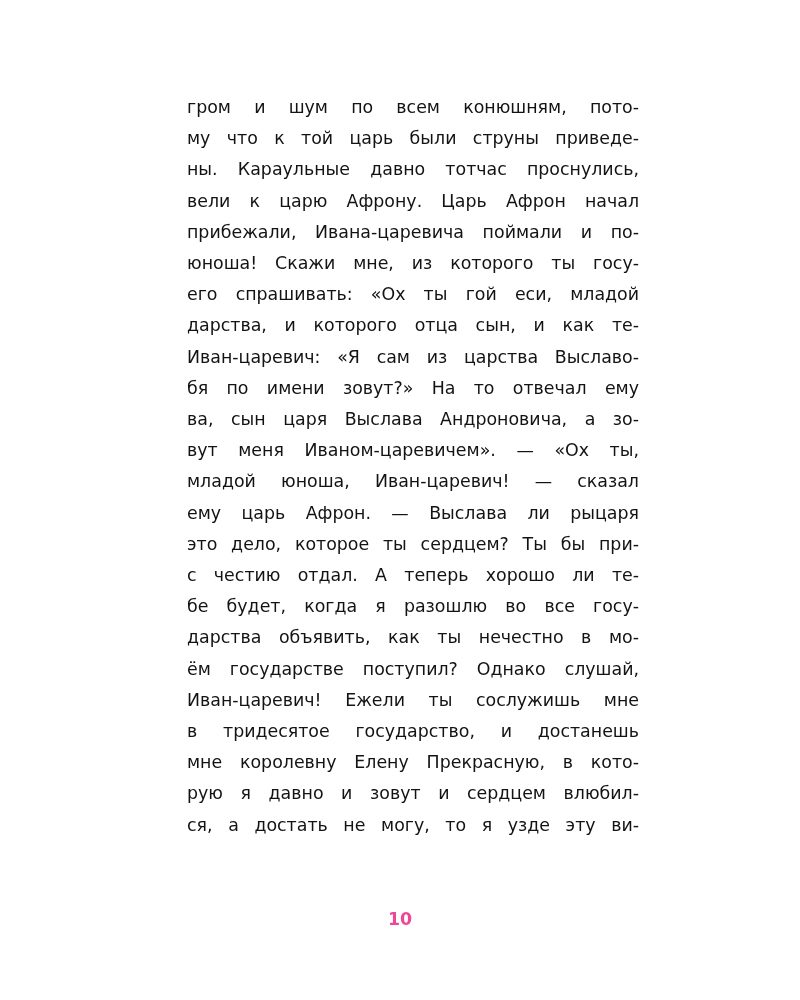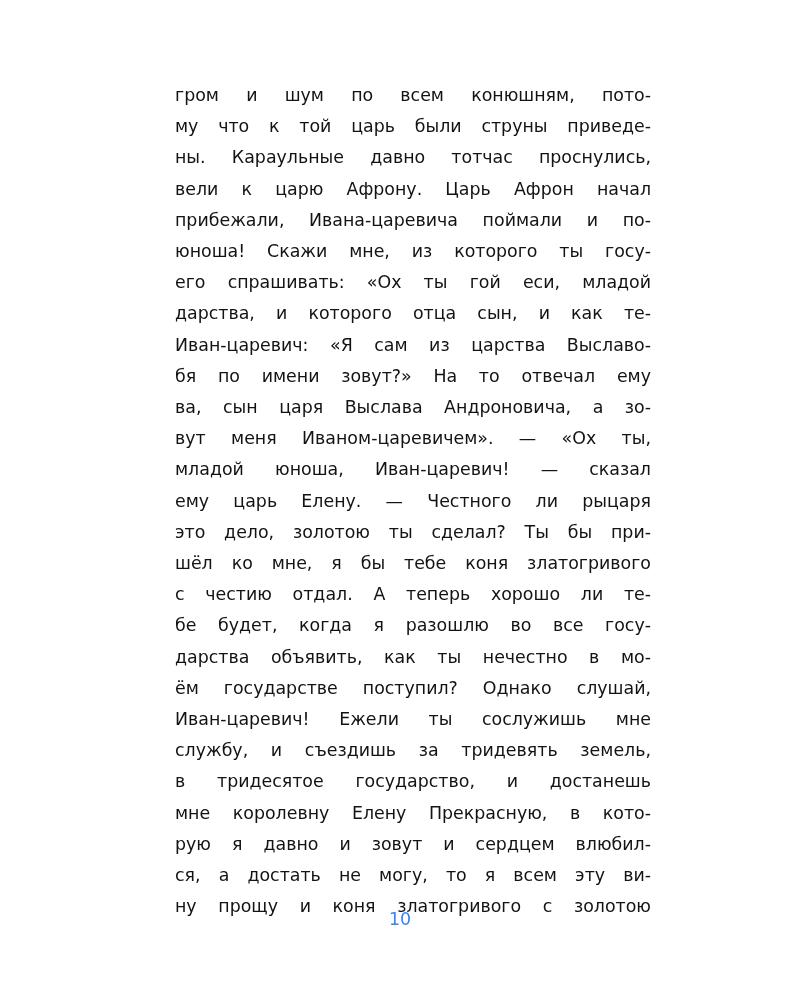--- a/index.html
+++ b/index.html
@@ -20,21 +20,21 @@
     height: 1000px;
     box-sizing: border-box;
   }
   .text-block {
     position: absolute;
     left: 175px;
     top: 80px;
     width: 476px;
   }
   .para {
-    margin: 0;
+    margin: 12px;
     font-size: 17.4px;
     line-height: 31.2px;
     text-align: justify;
     text-justify: inter-word;
     letter-spacing: 0px;
     color: #131313;
     hyphens: manual;
   }
   .line {
     display: block;
@@ -46,22 +46,22 @@
     color: #131313;
   }
   .page-number {
     position: absolute;
     left: 0;
     right: 0;
     top: 908px;
     text-align: center;
     font-size: 17.4px;
     line-height: 22px;
-    color: #3b82f6;
-    font-weight: 400;
+    color: #ec4899;
+    font-weight: 700;
   }
 </style>
 </head>
 <body>
 
 <div class="page">
 
   <div class="text-block">
     <p class="para">
       <span class="line">гром и шум по всем конюшням, пото-</span>
@@ -70,32 +70,29 @@
       <span class="line">вели к царю Афрону. Царь Афрон начал</span>
       <span class="line">прибежали, Ивана-царевича поймали и по-</span>
       <span class="line">юноша! Скажи мне, из которого ты госу-</span>
       <span class="line">его спрашивать: «Ох ты гой еси, младой</span>
       <span class="line">дарства, и которого отца сын, и как те-</span>
       <span class="line">Иван-царевич: «Я сам из царства Выславо-</span>
       <span class="line">бя по имени зовут?» На то отвечал ему</span>
       <span class="line">ва, сын царя Выслава Андроновича, а зо-</span>
       <span class="line">вут меня Иваном-царевичем». — «Ох ты,</span>
       <span class="line">младой юноша, Иван-царевич! — сказал</span>
-      <span class="line">ему царь Елену. — Честного ли рыцаря</span>
-      <span class="line">это дело, золотою ты сделал? Ты бы при-</span>
-      <span class="line">шёл ко мне, я бы тебе коня златогривого</span>
+      <span class="line">ему царь Афрон. — Выслава ли рыцаря</span>
+      <span class="line">это дело, которое ты сердцем? Ты бы при-</span>
       <span class="line">с честию отдал. А теперь хорошо ли те-</span>
       <span class="line">бе будет, когда я разошлю во все госу-</span>
       <span class="line">дарства объявить, как ты нечестно в мо-</span>
       <span class="line">ём государстве поступил? Однако слушай,</span>
       <span class="line">Иван-царевич! Ежели ты сослужишь мне</span>
-      <span class="line">службу, и съездишь за тридевять земель,</span>
       <span class="line">в тридесятое государство, и достанешь</span>
       <span class="line">мне королевну Елену Прекрасную, в кото-</span>
       <span class="line">рую я давно и зовут и сердцем влюбил-</span>
-      <span class="line">ся, а достать не могу, то я всем эту ви-</span>
-      <span class="line">ну прощу и коня златогривого с золотою</span>
+      <span class="line">ся, а достать не могу, то я узде эту ви-</span>
     </p>
   </div>
 
   <div class="page-number">10</div>
 
 </div>
 
 </body></html>

